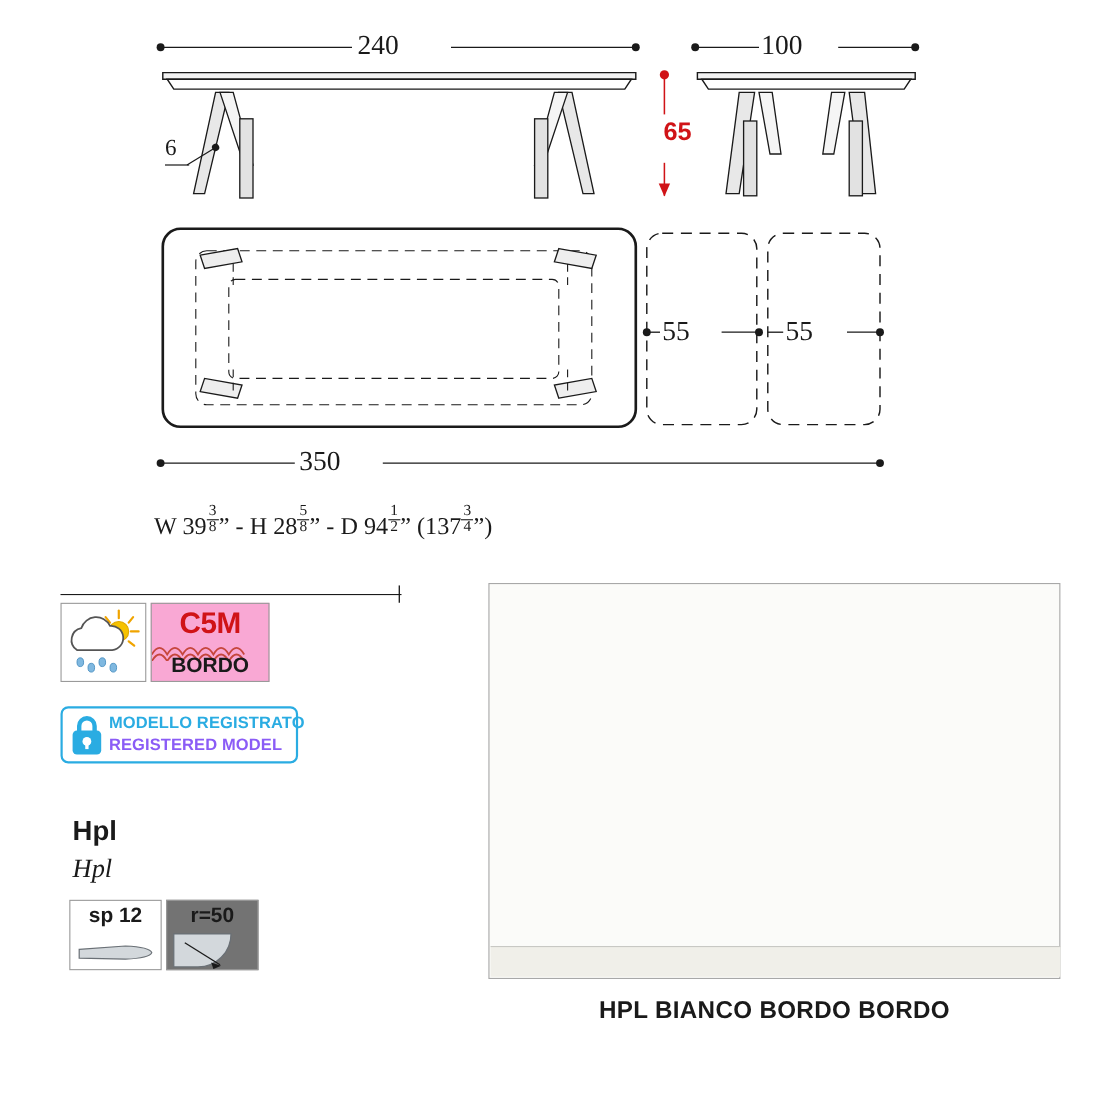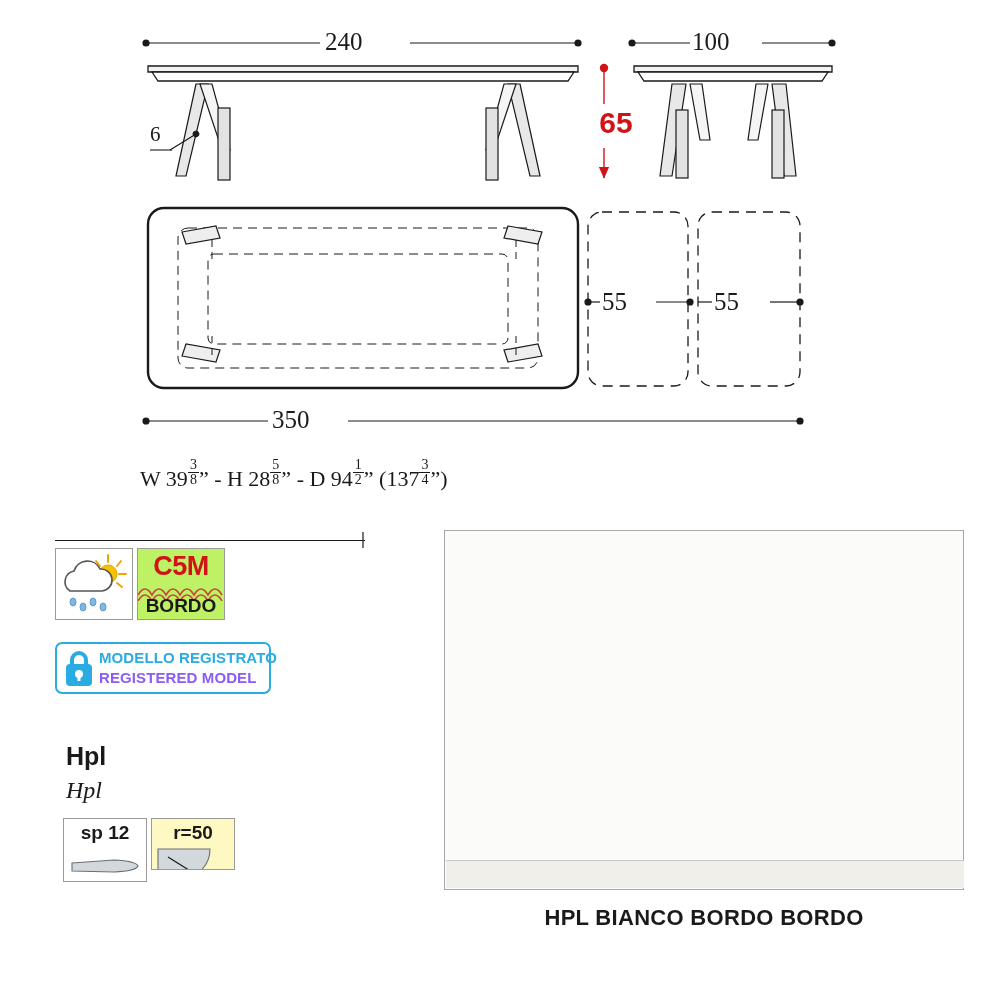--- a/index.html
+++ b/index.html
@@ -5,38 +5,38 @@
   html,body{margin:0;padding:0;}
   body{
     width:1000px;height:1000px;position:relative;background:#ffffff;
     font-family:"Liberation Sans", sans-serif;color:#1a1a1a;overflow:hidden;
   }
   .abs{position:absolute;}
   
   #tech{position:absolute;left:0;top:0;width:1000px;height:520px;}
   .dimtxt{font-family:"Liberation Serif", serif;font-size:25px;color:#1a1a1a;text-align:left;}
   .dimtxt.small{font-size:21px;}
-  .dim65{font-family:"Liberation Sans", sans-serif;font-weight:bold;font-size:30px;color:#d01317;}
+  .dim65{font-family:"Liberation Sans", sans-serif;font-weight:bold;font-size:23px;color:#d01317;}
   .inches{
     font-family:"Liberation Serif", serif;font-size:22px;color:#1a1a1a;
     position:absolute;left:140px;top:458px;white-space:nowrap;
   }
   .frac{display:inline-block;font-size:14px;line-height:1;text-align:center;vertical-align:0.15em;}
   .frac .n{display:block;border-bottom:1px solid #1a1a1a;padding:0 2px;}
   .frac .d{display:block;padding:0 2px;}
   
   #infocol{position:absolute;left:0;top:520px;width:440px;height:480px;}
   .hr-line{position:absolute;background:#1a1a1a;height:1px;}
   .badge-weather{
     position:absolute;left:55px;top:28px;width:78px;height:72px;
     border:1px solid #9a9a9a;background:#ffffff;box-sizing:border-box;
   }
   .badge-c5m{
-    position:absolute;left:137px;top:28px;width:88px;height:72px;
-    border:1px solid #9a9a9a;background:#bef264;box-sizing:border-box;overflow:hidden;
+    position:absolute;left:137px;top:28px;width:108px;height:72px;
+    border:1px solid #9a9a9a;background:#f9a8d4;box-sizing:border-box;overflow:hidden;
   }
   .c5m-txt{
     position:absolute;left:0;top:2px;width:100%;text-align:center;
     font-family:"Liberation Sans", sans-serif;font-weight:bold;font-size:27px;color:#d01317;
     letter-spacing:-0.5px;
   }
   .extra-txt{
     position:absolute;left:0;bottom:2px;width:100%;text-align:center;
     font-family:"Liberation Sans", sans-serif;font-weight:bold;font-size:19px;color:#1a1a1a;
   }
@@ -58,22 +58,22 @@
   }
   .mat-name-it{
     position:absolute;left:66px;top:257px;font-family:"Liberation Serif", serif;
     font-style:italic;font-size:24px;color:#1a1a1a;
   }
   .sp-box{
     position:absolute;left:63px;top:298px;width:84px;height:64px;
     border:1px solid #9a9a9a;background:#ffffff;box-sizing:border-box;
   }
   .r-box{
-    position:absolute;left:151px;top:298px;width:84px;height:52px;
-    border:1px solid #9a9a9a;background:#fef9c3;box-sizing:border-box;overflow:hidden;
+    position:absolute;left:151px;top:298px;width:84px;height:64px;
+    border:1px solid #9a9a9a;background:#737373;box-sizing:border-box;overflow:hidden;
   }
   .boxlabel{
     position:absolute;left:0;top:3px;width:100%;text-align:center;
     font-family:"Liberation Sans", sans-serif;font-weight:bold;font-size:19px;color:#1a1a1a;
   }
   
   #swatch{position:absolute;left:444px;top:530px;width:520px;height:370px;}
   .swatch-img{
     position:absolute;left:0;top:0;width:520px;height:360px;
     border:1px solid #a8a8a8;background:#fbfbf9;box-sizing:border-box;

